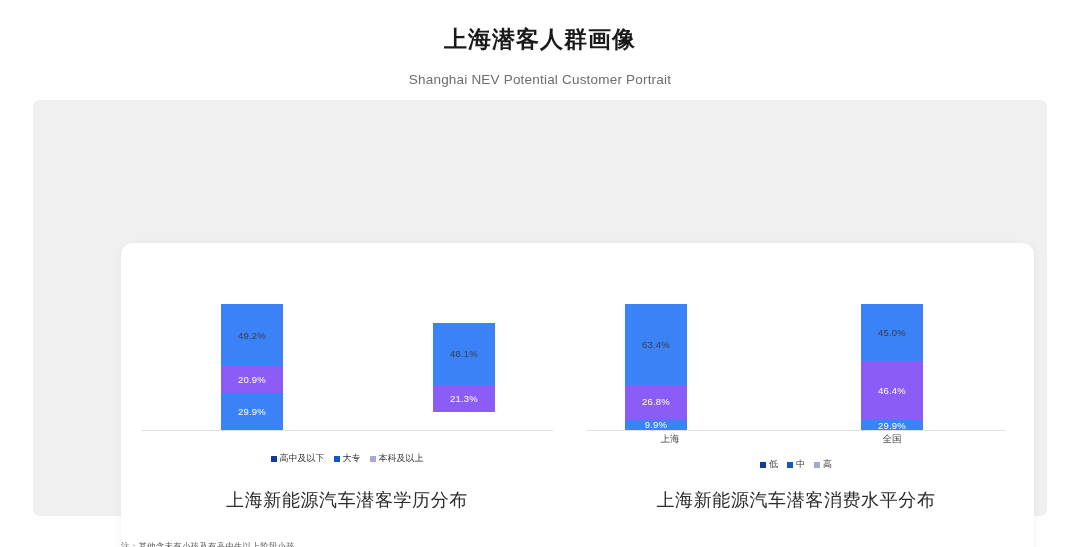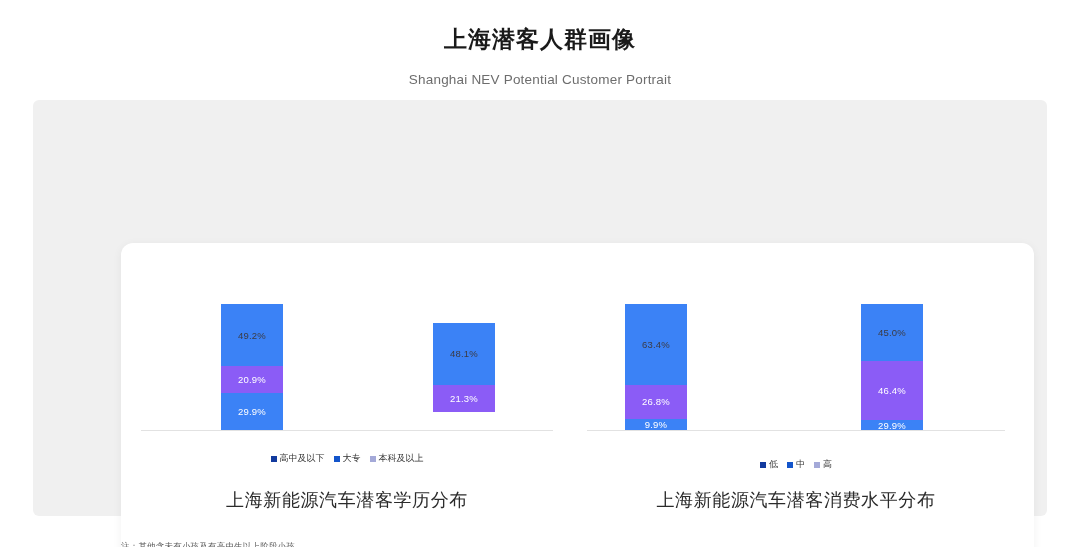--- a/index.html
+++ b/index.html
@@ -254,20 +254,24 @@
 
             <div class="bar b2">
               <div class="seg light" style="flex: 0 0 45%;">45.0%</div>
               <div class="seg mid" style="flex: 0 0 46.4%;">46.4%</div>
               <div class="seg dark" style="flex: 0 0 8.6%;">29.9%</div>
             </div>
 
             <div class="axis-line"></div>
           </div>
 
+          <div class="xticks">
+            <div class="xtick t1">上海</div>
+            <div class="xtick t2">全国</div>
+          </div>
 
           <div class="legend">
             <div class="legend-item">
               <span class="legend-swatch" style="background:#123a9e"></span>
               <span>低</span>
             </div>
             <div class="legend-item">
               <span class="legend-swatch" style="background:#1355cb"></span>
               <span>中</span>
             </div>

